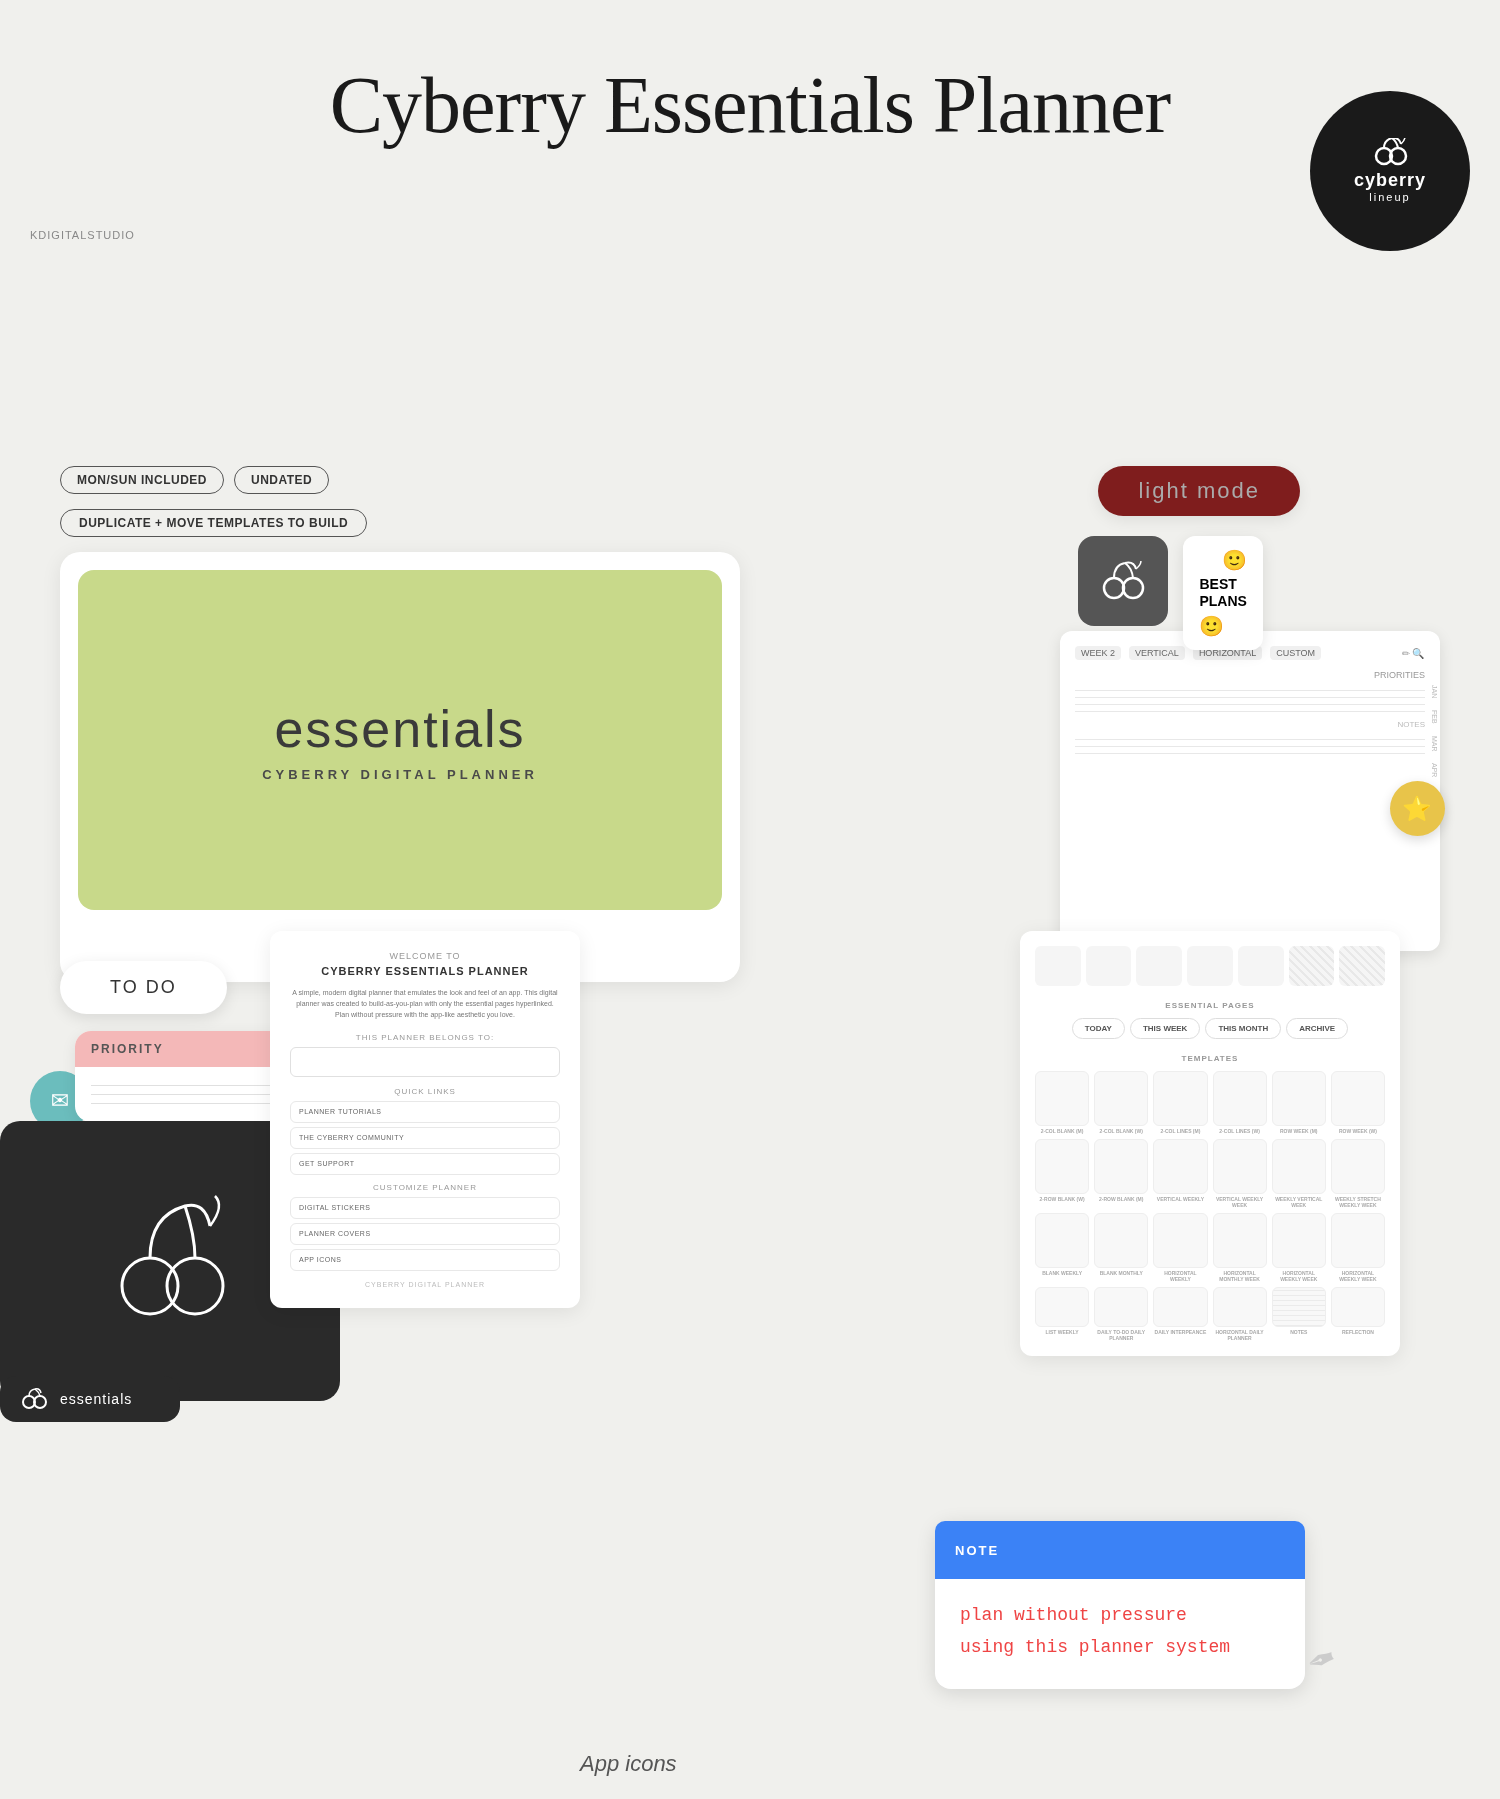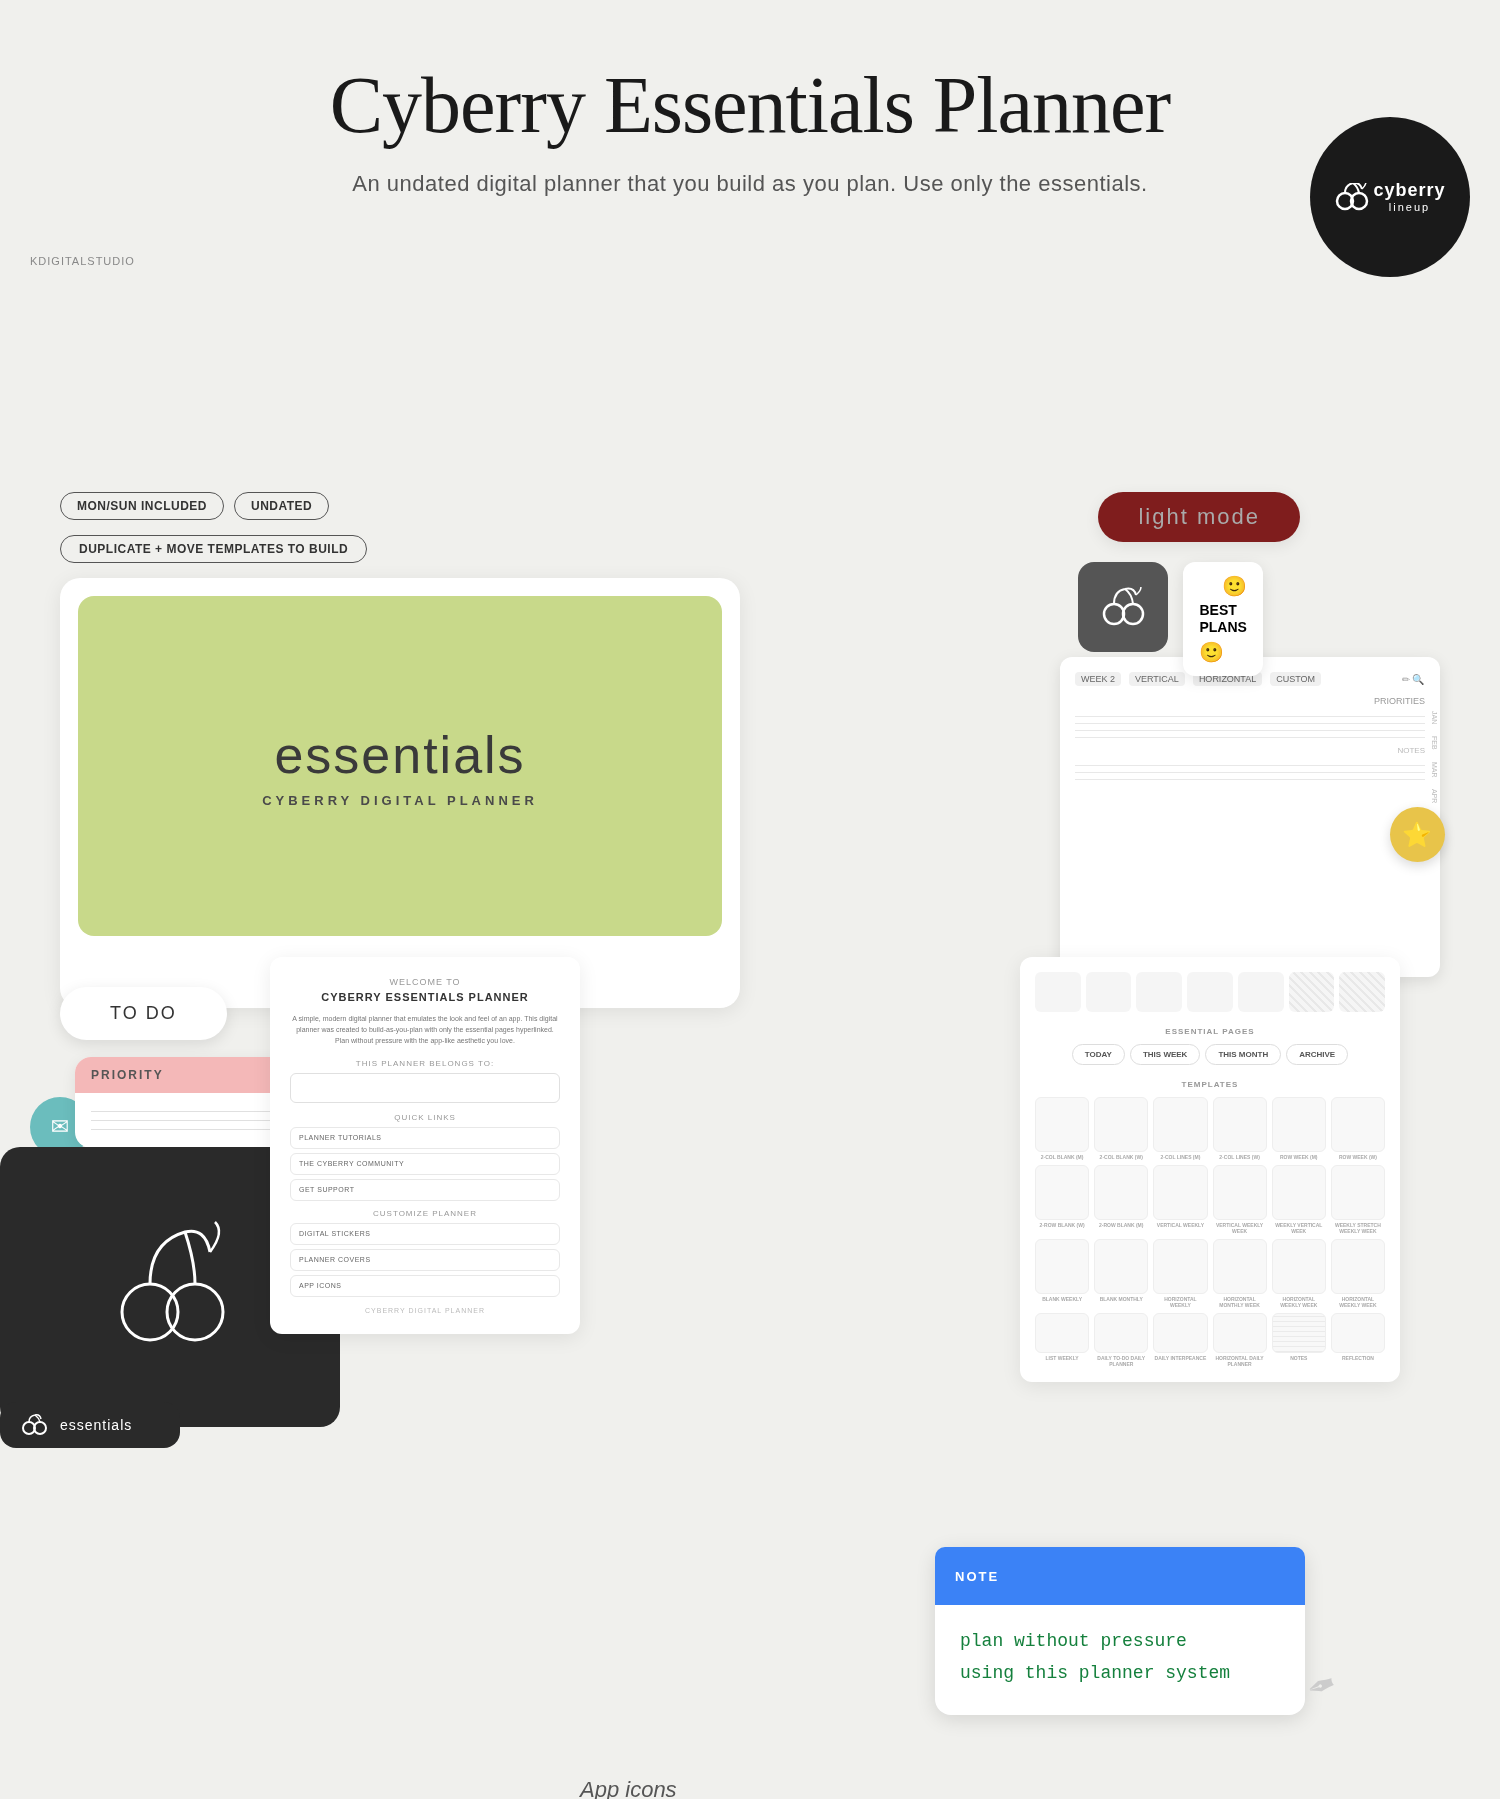--- a/index.html
+++ b/index.html
@@ -377,21 +377,21 @@
       font-weight: 600;
       letter-spacing: 2px;
       color: white;
     }
     .note-content {
       padding: 20px 25px 25px;
     }
     .note-line {
       font-family: 'Courier New', monospace;
       font-size: 18px;
-      color: #15803d;
+      color: #ef4444;
       line-height: 1.8;
     }
 
     
     .welcome-page {
       position: absolute;
       left: 270px;
       top: 730px;
       background: white;
       border-radius: 12px;
@@ -526,21 +526,21 @@
     
     .cyberry-logo {
       position: absolute;
       right: 30px;
       bottom: 30px;
       background: #1a1a1a;
       border-radius: 50%;
       width: 160px;
       height: 160px;
       display: flex;
-      flex-direction: row;
+      flex-direction: column;
       align-items: center;
       justify-content: center;
       gap: 4px;
     }
     .cyberry-logo-text {
       font-family: 'Arial', sans-serif;
       color: white;
       line-height: 1.2;
       text-align: center;
     }
@@ -576,21 +576,20 @@
       position: absolute;
       right: 95px;
       top: 660px;
     }
   </style>
 </head>
 <body>
 
 <div class="header">
   <h1>Cyberry Essentials Planner</h1>
-  <p>An undated digital planner that you build as you plan. Use only the essentials.</p>
 </div>
 
 <div class="content-area">
 
   <div class="layout-left">
 
     <div class="tags-row">
       <span class="tag">MON/SUN INCLUDED</span>
       <span class="tag">UNDATED</span>
     </div>

